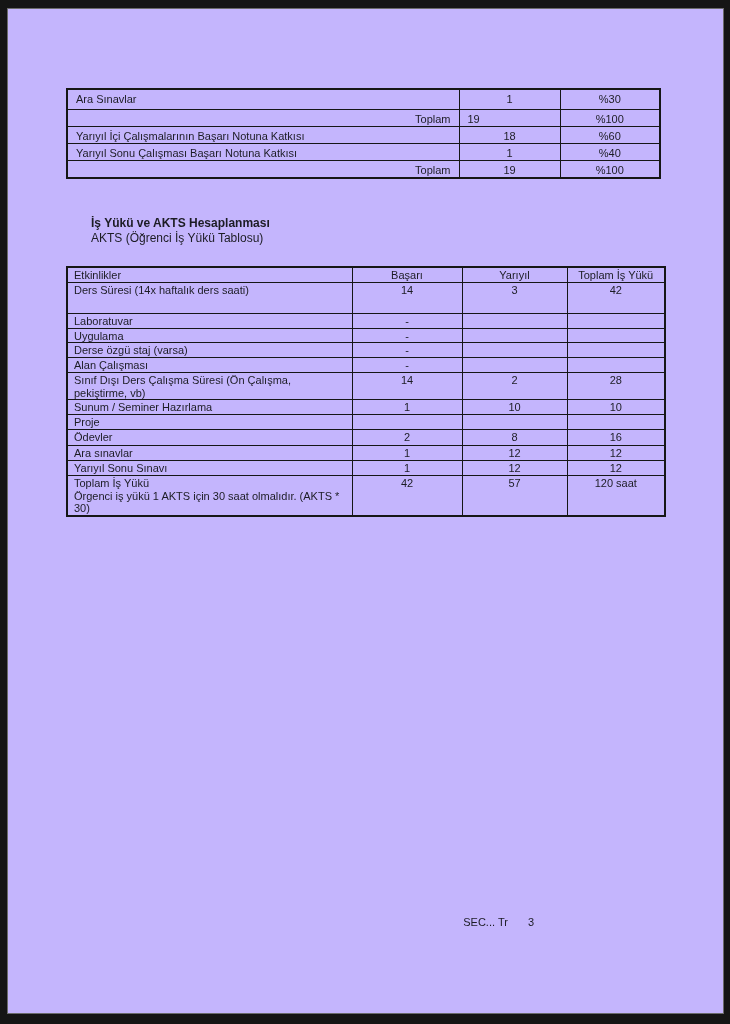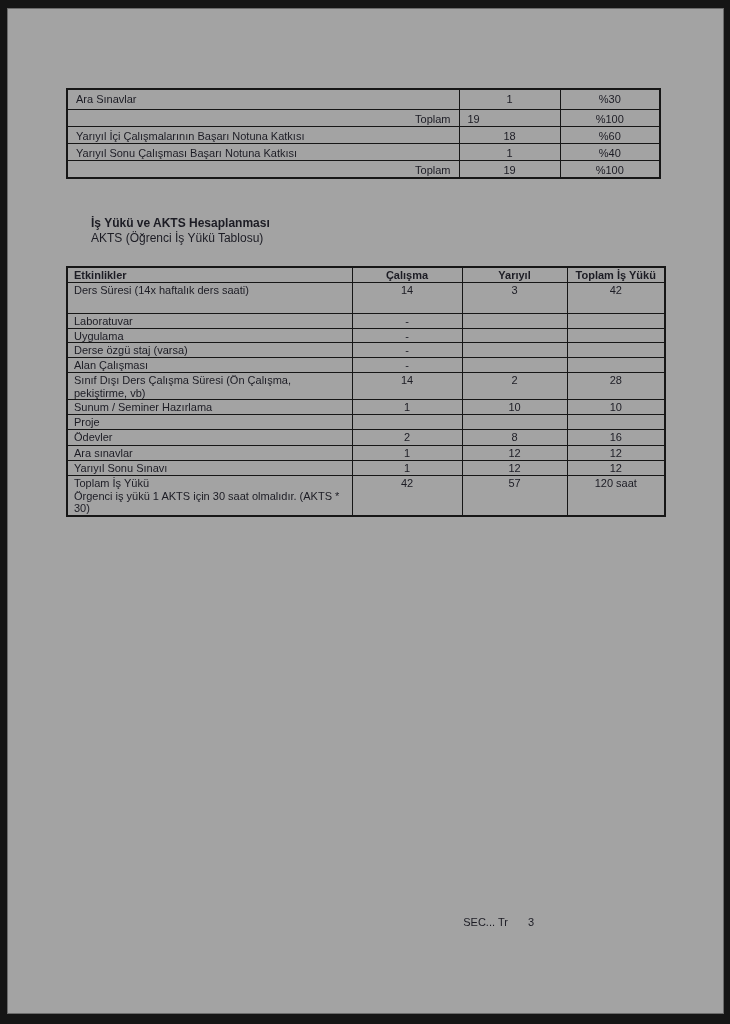--- a/index.html
+++ b/index.html
@@ -7,21 +7,21 @@
   body {
     background:#151515;
     font-family:"Liberation Sans", sans-serif;
     color:#1c1c24;
     position:relative;
   }
   .page {
     position:absolute;
     left:7px; top:8px;
     width:717px; height:1006px;
-    background:#a3a3a3;
+    background:#c4b5fd;
     border:1px solid #6b6b6b;
   }
   table {
     border-collapse:collapse;
     table-layout:fixed;
     position:absolute;
     font-size:11px;
     color:#1c1c24;
   }
   table.t1 { left:58px; top:79px; width:593px; border:2px solid #161616; }
@@ -31,21 +31,21 @@
     vertical-align:top;
     overflow:hidden;
     line-height:13px;
     font-weight:normal;
   }
   .t1 td { padding:3px 8px 0 8px; }
   .t2 td, .t2 th { padding:1px 6px 0 6px; line-height:12.5px; }
   .al { text-align:left; }
   .ac { text-align:center; }
   .ar { text-align:right; }
-  .b  { font-weight:bold; }
+  .b  { font-weight:normal; }
   .rh20 { height:20px; } .rh21 { height:21px; }
   .rh16 { height:16px; } .rh15 { height:15px; }
   .rh14 { height:14px;margin-left:12px; } .rh13 { height:14px; }
   .rh27 { height:27px; } .rh31 { height:31px; }
   .section-heading {
     position:absolute;
     left:83px; top:207px;
     font-size:12px;
     line-height:15px;
   }
@@ -107,21 +107,21 @@
   <table class="t2">
     <colgroup>
       <col style="width:285px">
         <col style="width:110px">
         <col style="width:105px">
         <col style="width:98px">
     </colgroup>
     <tbody>
       <tr class="rh13">
         <th class="al b">Etkinlikler</th>
-        <th class="ac b">Çalışma</th>
+        <th class="ac b">Başarı</th>
         <th class="ac b">Yarıyıl</th>
         <th class="ac b">Toplam İş Yükü</th>
       </tr>
       <tr class="rh31">
         <td class="al">Ders Süresi (14x haftalık ders saati)</td>
         <td class="ac">14</td>
         <td class="ac">3</td>
         <td class="ac">42</td>
       </tr>
       <tr class="rh15">

